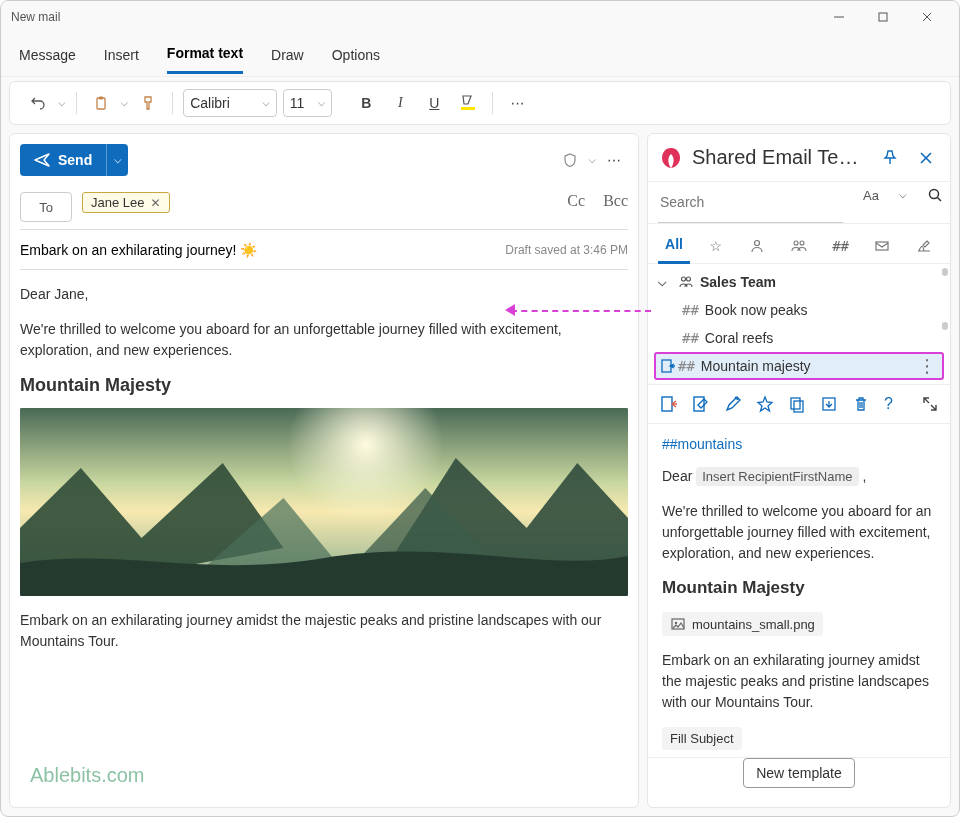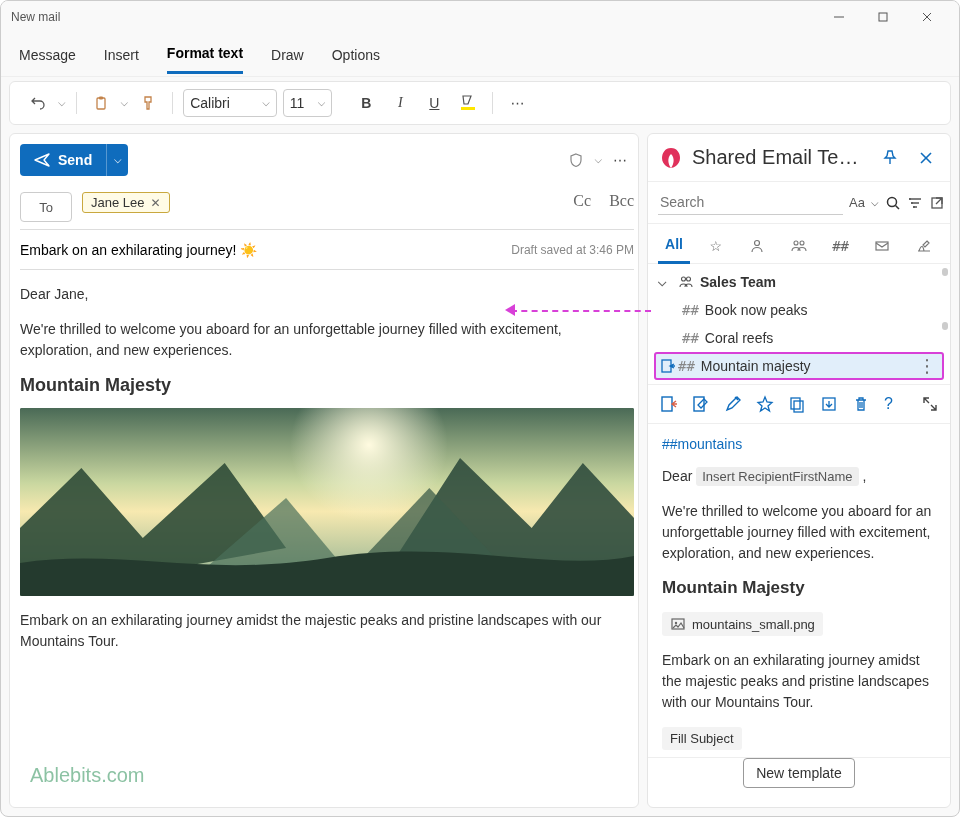--- a/index.html
+++ b/index.html
@@ -16,21 +16,21 @@
   .menutab.active { color: #000; font-weight: 600; border-bottom: 3px solid #0f6cbd; }
   
   .toolbar { height: 44px; display: flex; align-items: center; padding: 5px 14px; gap: 6px; background:#fff; margin: 4px 8px 0 8px; border-radius: 6px; border: 1px solid #e5e5e5;}
   .tbtn { display: flex; align-items: center; justify-content: center; min-width: 28px; height: 28px; color: #444; border-radius: 4px; cursor: pointer; font-size: 14px; }
   .tsep { width: 1px; height: 22px; background: #ddd; margin: 0 4px; }
   .fontbox { display: flex; align-items: center; border: 1px solid #ccc; border-radius: 4px; height: 28px; padding: 0 6px; background:#fff; }
   .fontname { width: 72px; }
   .fontsize { width: 28px; }
   
   .body-row { flex: 1; display: flex; overflow: hidden; }
-  .compose-col { width: 630px; display: flex; flex-direction: column; padding: 0 4px 10px 10px; overflow: hidden; background:#fff; border:1px solid #e5e5e5; border-radius:6px; margin: 8px 0 8px 8px;}
+  .compose-col { width: 630px; display: flex; flex-direction: column; padding: 0 10px 10px 10px; overflow: hidden; background:#fff; border:1px solid #e5e5e5; border-radius:6px; margin: 8px 0 8px 8px;}
   
   .send-row { height: 52px; display: flex; align-items: center; padding: 0 0px; gap: 4px; }
   .send-btn { display: flex; align-items: center; background: #0f6cbd; color: #fff; border-radius: 4px; overflow: hidden; height: 32px; }
   .send-main { display: flex; align-items: center; padding: 0 14px; gap: 8px; cursor: pointer; font-weight: 600; }
   .send-drop { width: 22px; height: 100%; display: flex; align-items: center; justify-content: center; border-left: 1px solid rgba(255,255,255,0.3); cursor: pointer; font-size:10px;}
   .send-spacer { flex: 1; }
   
   .field-row { min-height: 44px; display: flex; align-items: flex-start; border-bottom: 1px solid #ddd; padding: 6px 0; gap: 10px; }
   .to-btn { width: 52px; height: 30px; border: 1px solid #ccc; border-radius: 4px; display: flex; align-items: center; justify-content: center; cursor: pointer; font-size: 13px; color:#555; }
   .chip { display: inline-flex; align-items: center; border: 1px solid #c9a83e; background: #fffbe6; padding: 2px 8px; border-radius: 3px; gap: 6px; font-size: 13px; }
@@ -48,21 +48,21 @@
   .watermark { position:absolute; bottom:10px; left:10px; color:#78b894; font-size:20px; font-weight:500; opacity:0.85;}
   
   
   .side-col { flex: 1; display: flex; flex-direction: column; background: #fff; border:1px solid #e5e5e5; border-radius:6px; overflow:hidden; margin:8px;}
   .side-header { height: 48px; display: flex; align-items: center; padding: 0 10px; gap: 8px; border-bottom: 1px solid #eee; }
   .brand-icon { width: 26px; height: 26px; }
   .side-title { flex: 1; font-size: 20px; color: #333; white-space: nowrap; overflow: hidden; text-overflow: ellipsis; }
   .pin-icon, .close-icon { width: 28px; height: 28px; display: flex; align-items: center; justify-content: center; color: #0f6cbd; cursor: pointer; }
   .close-icon { color:#0f6cbd; }
   
-  .search-row { height: 42px; display: flex; align-items: center; padding: 0 10px; gap: 6px; border-bottom:1px solid #eee;}
+  .search-row { height: 42px; display: flex; padding: 0 10px; gap: 20px; border-bottom:1px solid #eee;}
   .search-input { flex: 1; border: none; outline: none; border-bottom: 1px solid #ccc; font-size: 14px; padding: 4px 2px; }
   .srch-btn { width: 26px; height: 26px; display: flex; align-items: center; justify-content: center; color: #555; cursor: pointer; }
   
   .filter-row { height: 40px; display: flex; align-items: center; justify-content: space-between; padding: 4px 10px 0 10px; border-bottom:1px solid #eee;}
   .filter-tab { width:32px; height:36px; display:flex; align-items:center; justify-content:center; color:#666; cursor:pointer; font-size:14px;}
   .filter-tab.active { color: #0f6cbd; border-bottom: 3px solid #0f6cbd; font-weight:600;}
   
   .tree { padding: 4px 6px; }
   .tree-row { height: 28px; display: flex; align-items: center; padding: 0 4px; gap: 6px; cursor: pointer; font-size: 14px; color: #333; border-radius: 3px; position:relative;}
   .tree-row .chev { width:14px; font-size:11px; color:#666; }

